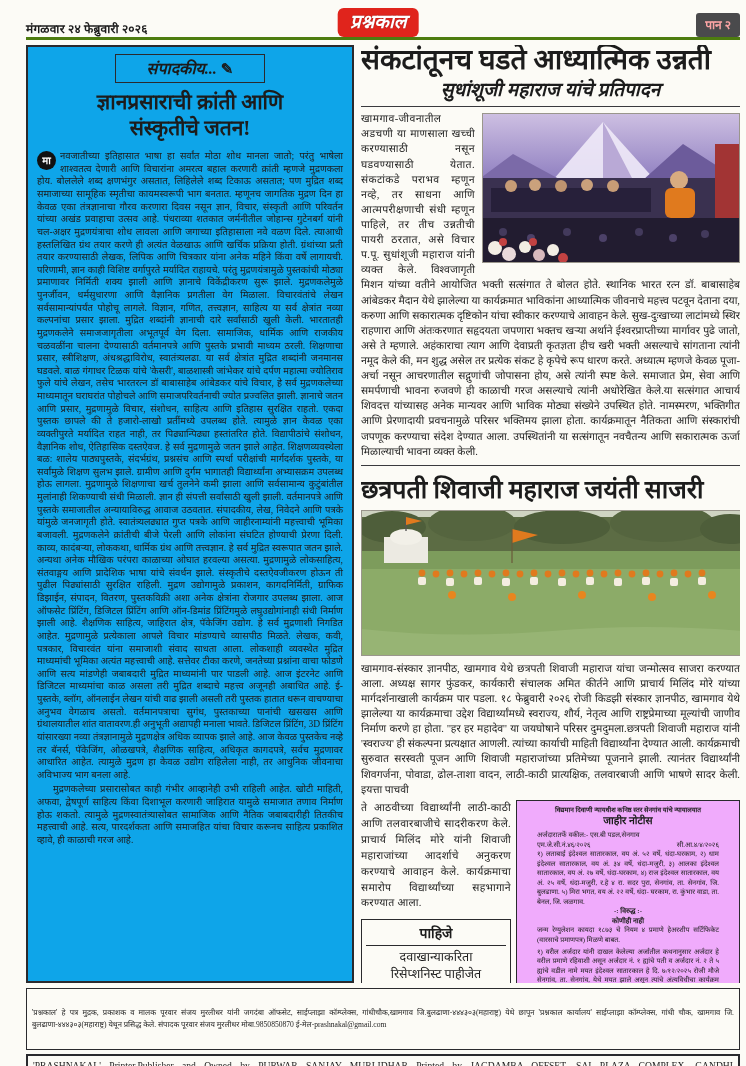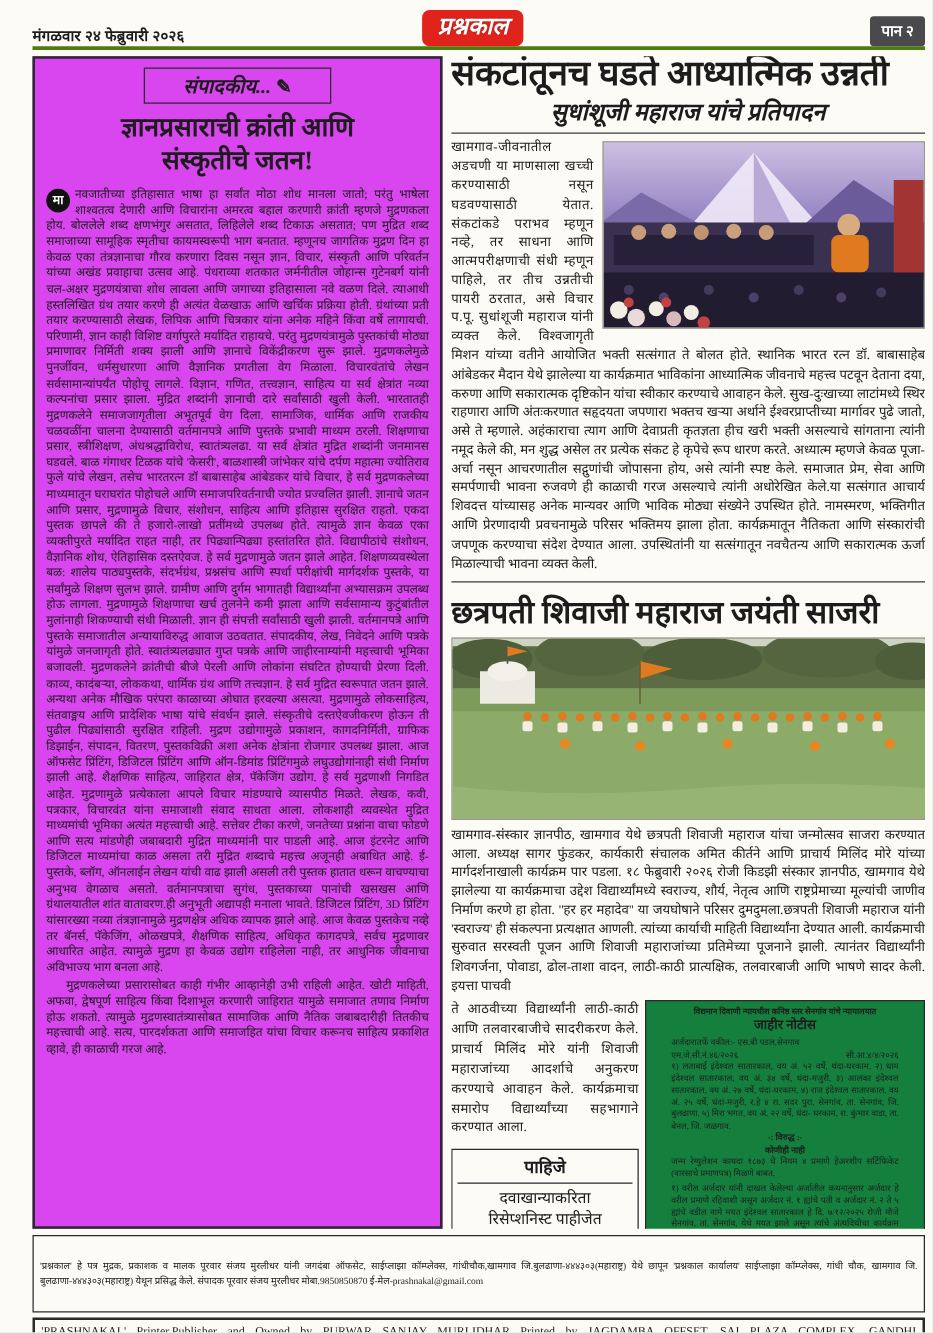--- a/index.html
+++ b/index.html
@@ -9,29 +9,29 @@
           padding:6px 6px 0 26px; overflow:hidden; }
 
   
   .header { position:relative; display:flex; align-items:flex-end; height:34px;
             border-bottom:3px solid #4d7c0f; }
   .date { font-size:12px; font-weight:bold; letter-spacing:.2px; }
   .masthead { position:absolute; left:46%; transform:translateX(-50%); background:#e0241c;
               color:#fff; font-family:"DejaVu Sans",sans-serif; font-weight:bold; font-style:italic;
               font-size:19px; line-height:1; padding:4px 12px 6px; border-radius:6px;
               text-shadow:0 0 1px #7a0000;margin-left:24px; }
-  .page-badge { margin-left:auto; background:#4a4a4c; color:#ffffff; font-size:12px; font-weight:bold;
+  .page-badge { margin-left:auto; background:#4a4a4c; color:#fca5a5; font-size:12px; font-weight:bold;
                 padding:3px 9px 4px; border-radius:3px; }
 
   
   .main { display:flex; gap:7px; margin-top:5px; height:938px; }
 
   
   .editorial-box { width:328px; border:2px solid #2a2a2e; padding:6px 9px; overflow:hidden;
-                   background:#d946ef; }
+                   background:#0ea5e9; }
   .ed-label-box { border:1.5px solid #2a2a2e; width:150px; margin:1px auto 7px; text-align:center;
                   font-weight:bold; font-style:italic; font-size:16px; padding:2px 4px 3px; }
   .pen { font-style:normal; font-size:15px; }
   .ed-headline { text-align:center; font-size:21px; font-weight:bold; line-height:1.22; margin:2px 0 9px; }
   .ed-body { font-size:9.5px; line-height:1.33; text-align:justify; }
   .dropcap { float:left; width:19px; height:19px; background:#111; color:#fff; border-radius:50%;
              text-align:center; line-height:19px; font-size:10px; font-weight:bold; margin:1px 4px 0 0; }
   .ed-body p + p { text-indent:16px; margin-top:2px; }
 
   
@@ -56,21 +56,21 @@
 
   .ad-box { border:1.5px solid #2a2a2e; margin-top:8px; text-align:center; padding:3px 4px 6px;
             background:#fcfbf6; }
   .ad-title { font-size:14px; font-weight:bold; border-bottom:1.2px solid #2a2a2e; padding-bottom:3px;
               margin-bottom:3px; }
   .ad-strong { font-size:12.5px; font-weight:normal; line-height:1.35; }
   .ad-small { font-size:9px; line-height:1.5; }
 
   
   .notice-box { flex:1; border:1.5px solid #2a2a2e; padding:4px 20px; font-size:6.9px; line-height:1.38;
-                background:#15803d; }
+                background:#f0abfc; }
   .n-court { text-align:center; font-size:6.6px; font-weight:bold; }
   .n-title { text-align:center; font-size:10.5px; font-weight:bold; margin-bottom:2px; }
   .n-row { display:flex; justify-content:space-between; }
   .n-just { text-align:justify; }
   .n-center { text-align:center; font-weight:bold; }
   .n-body p { text-align:justify; margin-top:2px; }
 
   
   .imprint-mr { border:1.5px solid #2a2a2e; margin-top:5px; font-size:7.6px; line-height:1.55;
                 padding:18px 5px; text-align:justify; }

